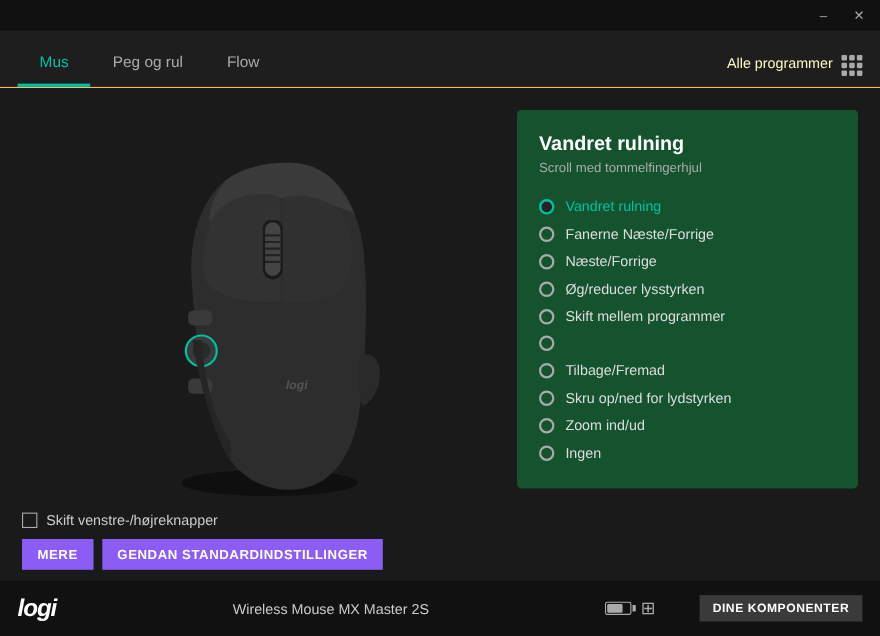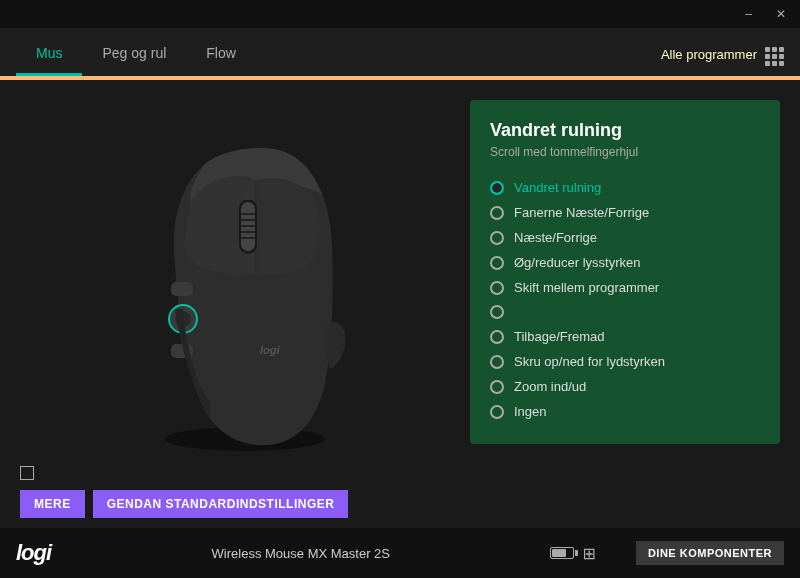--- a/index.html
+++ b/index.html
@@ -31,21 +31,21 @@
       user-select: none;
     }
 
     
     .nav {
       background: #1e1e1e;
       height: 52px;
       display: flex;
       align-items: flex-end;
       padding: 0 16px;
-      border-bottom: 4px solid #fdba74;
+      border-bottom: 1px solid #fdba74;
     }
     .nav-tab {
       padding: 12px 20px;
       font-size: 14px;
       color: #aaa;
       cursor: pointer;
       border-bottom: 3px solid transparent;
       margin-bottom: 0;
       user-select: none;
     }
@@ -385,20 +385,21 @@
         <div class="radio-circle"></div>
         <span>Ingen</span>
       </li>
     </ul>
   </div>
 </div>
 
 <div class="bottom-bar" style="bottom:90px;">
   <label class="checkbox-label">
     <div class="checkbox-box"></div>
+    <span>Skift venstre-/højreknapper</span>
   </label>
 </div>
 
 <div class="btn-row" style="bottom:60px;">
   <button class="btn btn-dark">MERE</button>
   <button class="btn btn-dark">GENDAN STANDARDINDSTILLINGER</button>
 </div>
 
 <div class="footer">
   <div>

